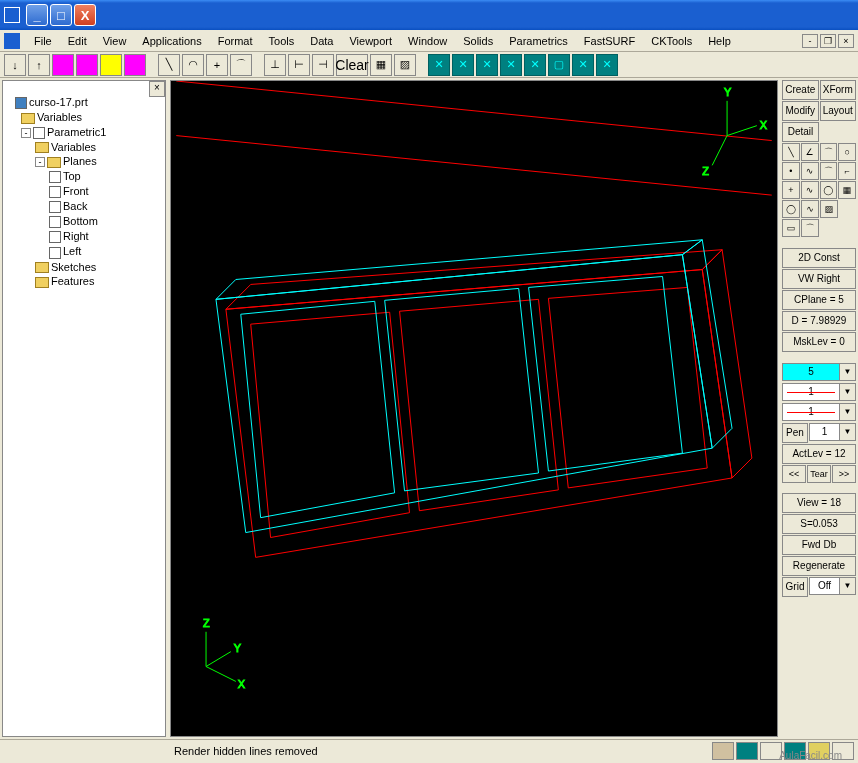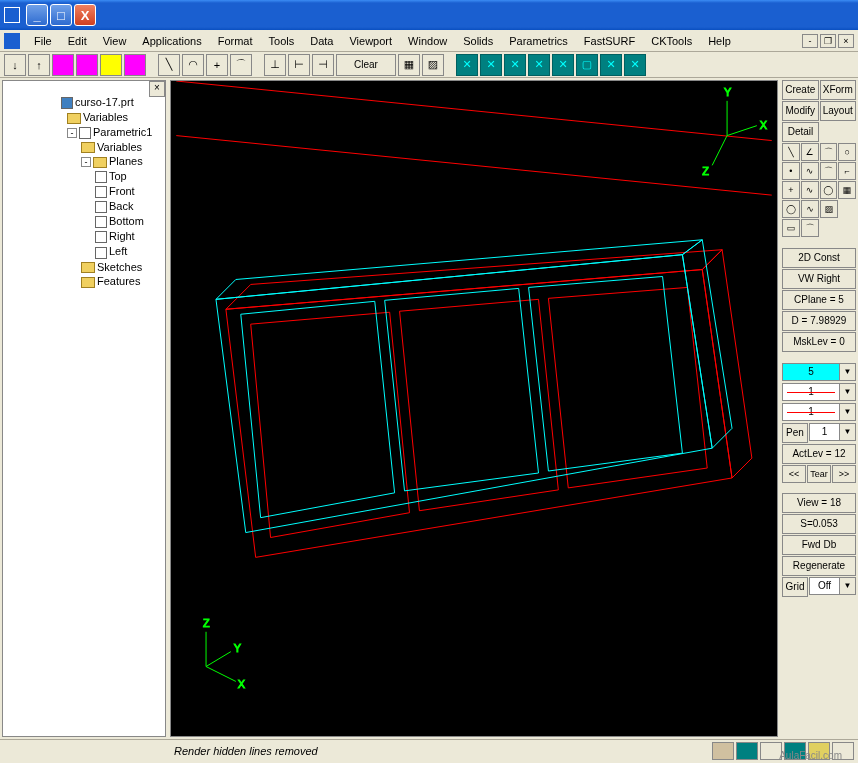--- a/index.html
+++ b/index.html
@@ -21,31 +21,31 @@
 .menubar .mitem { padding: 2px 8px; cursor: default; }
 .menubar .spacer { flex: 1; }
 .menubar .docbtn { width: 16px; height: 14px; border: 1px solid #888; margin-left: 2px; font-size: 9px; text-align: center; line-height: 12px; }
 
 
 .toolbar { height: 26px; background: #ece9d8; display: flex; align-items: center; padding: 2px 4px; border-bottom: 1px solid #aca899; gap: 2px; }
 .tbtn { width: 22px; height: 22px; border: 1px solid #888; background: #ece9d8; display: flex; align-items: center; justify-content: center; }
 .tbtn.magenta { background: #ff00ff; }
 .tbtn.yellow { background: #ffff00; }
 .tbtn.teal { background: #008080; color: #00ffff; border-color: #006060; }
-.tbtn.clear { width: 60px; font-size: 10px; }
+.tbtn.clear { width: 32px; font-size: 14px; }
 .tsep { width: 8px; }
 
 
 .main { display: flex; height: 661px; }
 
 
 .treepanel { width: 164px; background: white; border: 1px solid #888; margin: 2px; position: relative; }
 .treepanel .closebtn { position: absolute; top: 0; right: 0; width: 16px; height: 16px; border: 1px solid #888; font-size: 10px; text-align: center; background: #ece9d8; }
 .tree { padding: 14px 4px 4px 4px; }
-.tree .node { padding: 1px 8px; white-space: nowrap; margin-left: 46px; }
+.tree .node { padding: 1px 8px; white-space: nowrap; }
 .tree .ind1 { padding-left: 14px; }
 .tree .ind2 { padding-left: 28px; }
 .tree .ind3 { padding-left: 42px; }
 .tree .exp { display: inline-block; width: 10px; height: 10px; border: 1px solid #888; text-align: center; line-height: 8px; font-size: 9px; margin-right: 2px; }
 .tree .fold { display: inline-block; width: 14px; height: 11px; background: #f0d060; border: 1px solid #a08020; margin-right: 2px; vertical-align: middle; }
 .tree .picon { display: inline-block; width: 12px; height: 12px; border: 1px solid #666; margin-right: 2px; vertical-align: middle; }
 
 
 .viewport { flex: 1; background: black; margin: 2px; position: relative; border: 1px solid #888; }
 .viewport svg { width: 100%; height: 100%; }
@@ -61,21 +61,21 @@
 .rpanel .combo { width: 100%; height: 18px; border: 1px solid #888; display: flex; margin-bottom: 2px; }
 .rpanel .combo .cval { flex: 1; text-align: center; line-height: 16px; font-size: 10px; }
 .rpanel .combo .cval.cyan { background: #00ffff; }
 .rpanel .combo .cval.line { background: white; position: relative; }
 .rpanel .combo .cval.line::after { content: ""; position: absolute; left: 4px; right: 4px; top: 50%; height: 1px; background: red; }
 .rpanel .combo .carrow { width: 16px; background: #ece9d8; border-left: 1px solid #888; text-align: center; font-size: 8px; line-height: 16px; }
 .rpanel .tear { display: flex; gap: 1px; }
 .rpanel .tear .tb { flex: 1; height: 18px; border: 1px solid #888; font-size: 9px; text-align: center; line-height: 16px; }
 
 
-.statusbar { height: 22px; background: #ece9d8; border-top: 1px solid #aca899; display: flex; align-items: center; padding: 8px 4px; font-style: italic; }
+.statusbar { height: 22px; background: #ece9d8; border-top: 1px solid #aca899; display: flex; align-items: center; padding: 8px 4px; }
 .statusbar .stext { flex: 1; padding-left: 170px; font-size: 11px; }
 .statusbar .sbtns { display: flex; gap: 2px; }
 .statusbar .sbtn { width: 22px; height: 18px; border: 1px solid #888; }
 .statusbar .sbtn.teal { background: #008080; }
 .watermark { position: absolute; bottom: 2px; right: 16px; font-size: 10px; color: #888; }
 </style>
 </head>
 <body>
 
 <div class="titlebar">

